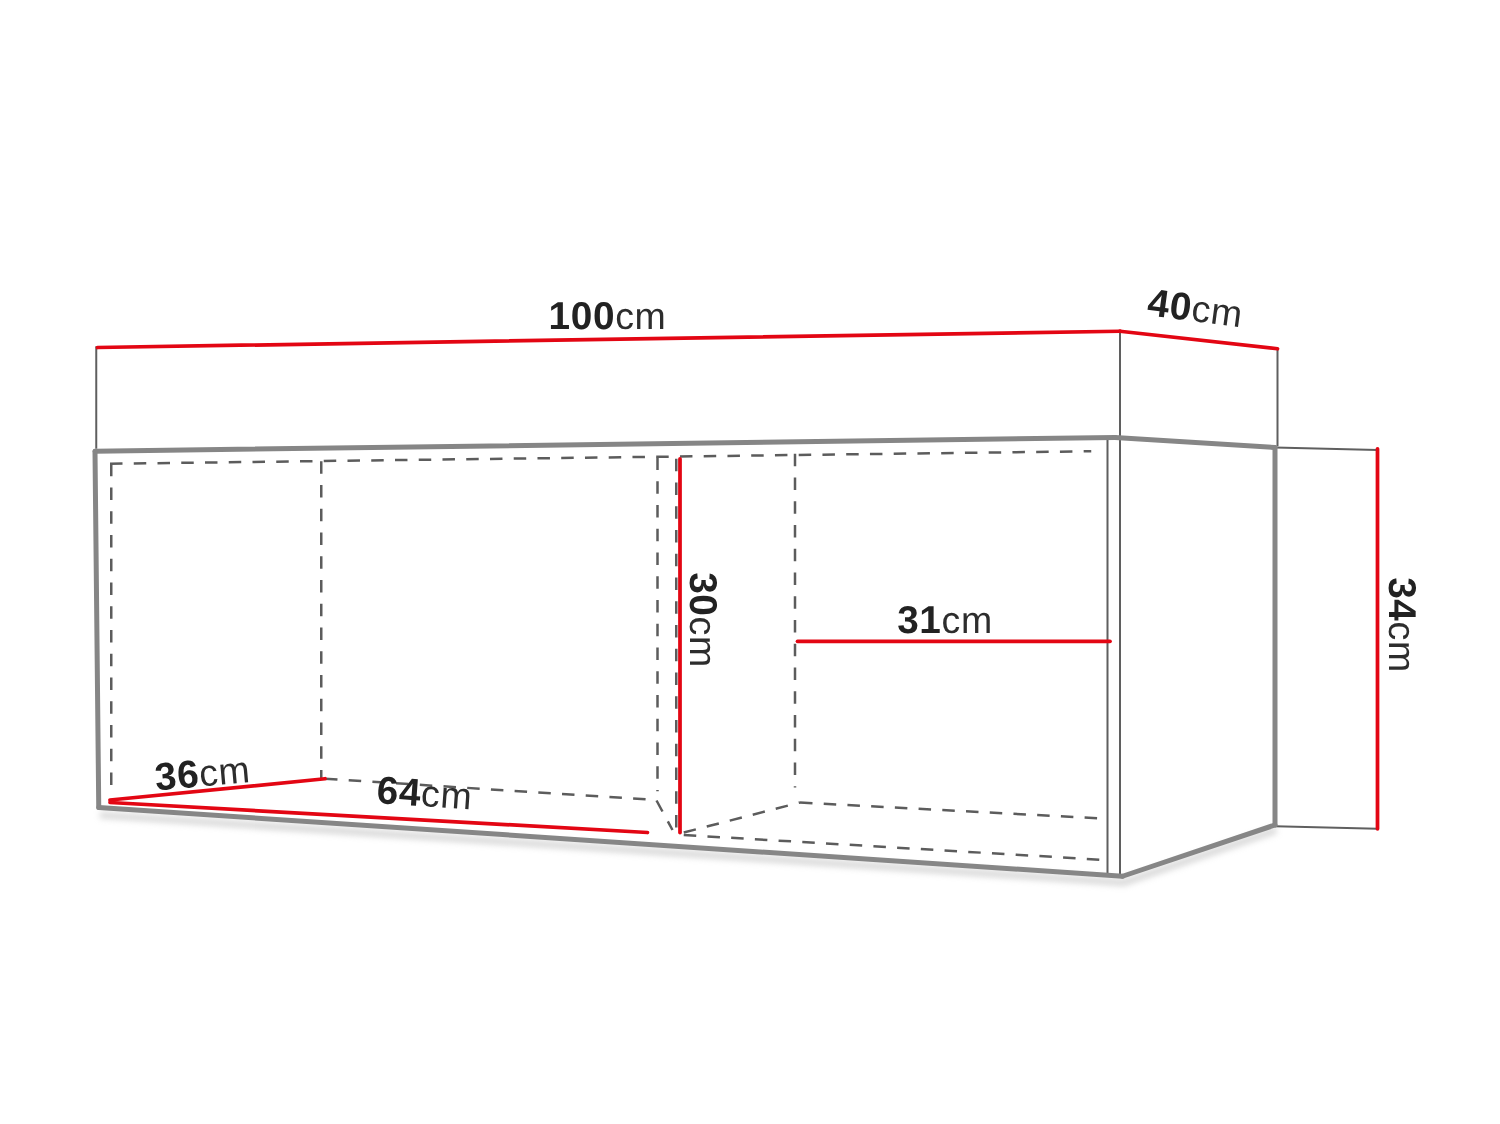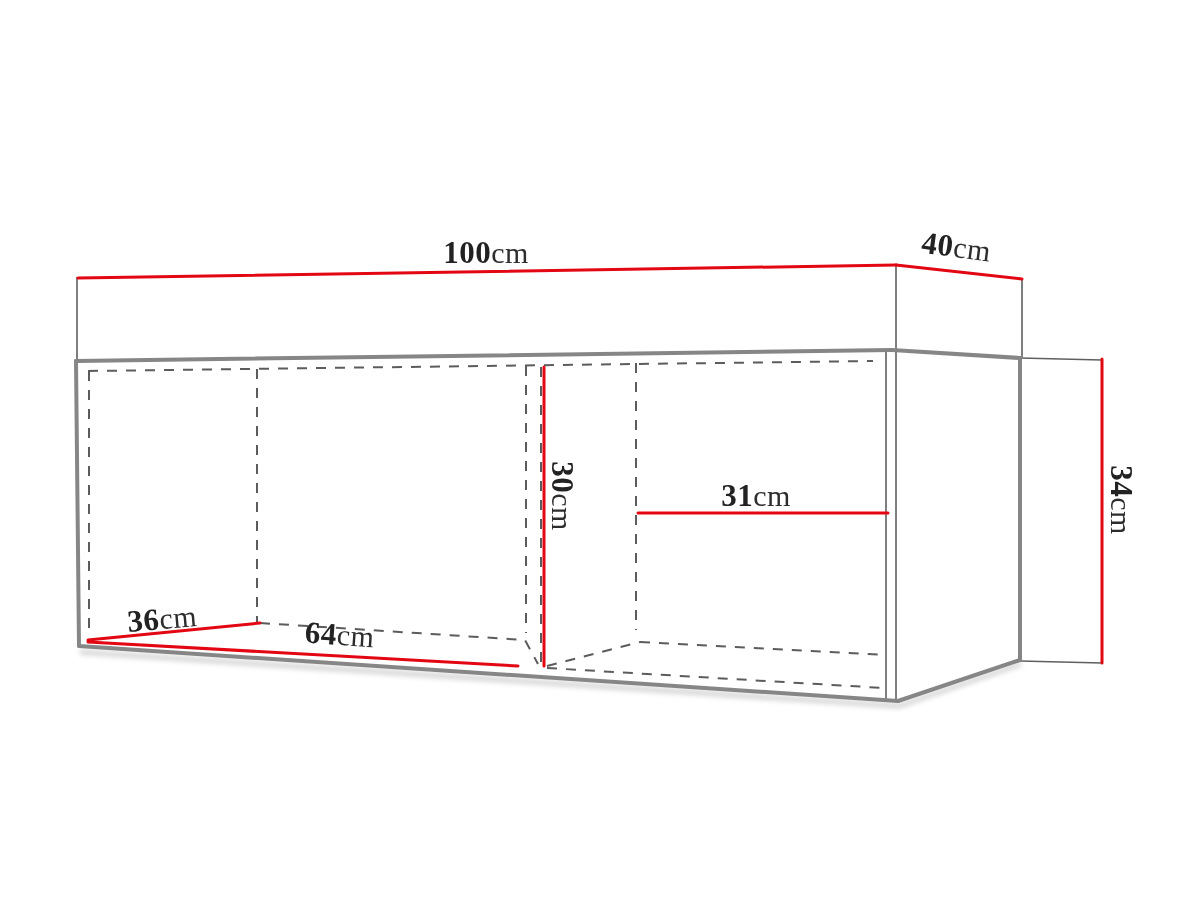--- a/index.html
+++ b/index.html
@@ -1,20 +1,20 @@
 <!DOCTYPE html>
 <html><head>
 <meta charset="utf-8">
 <style>
   html,body{margin:0;padding:0;background:#ffffff;}
   .stage{
     position:relative;
     width:1192px;height:899px;
     background:#ffffff;
-    font-family:Liberation Serif, serif;
+    font-family:Liberation Sans, sans-serif;
     overflow:hidden;
   }
   svg{display:block;}
   text{fill:#222222;}
   .num{font-weight:bold;font-size:31px;letter-spacing:0.5px;}
   .unit{font-weight:normal;font-size:30px;letter-spacing:0.5px;fill:#2d2d2d;}
 </style>
 </head>
 <body>
 

